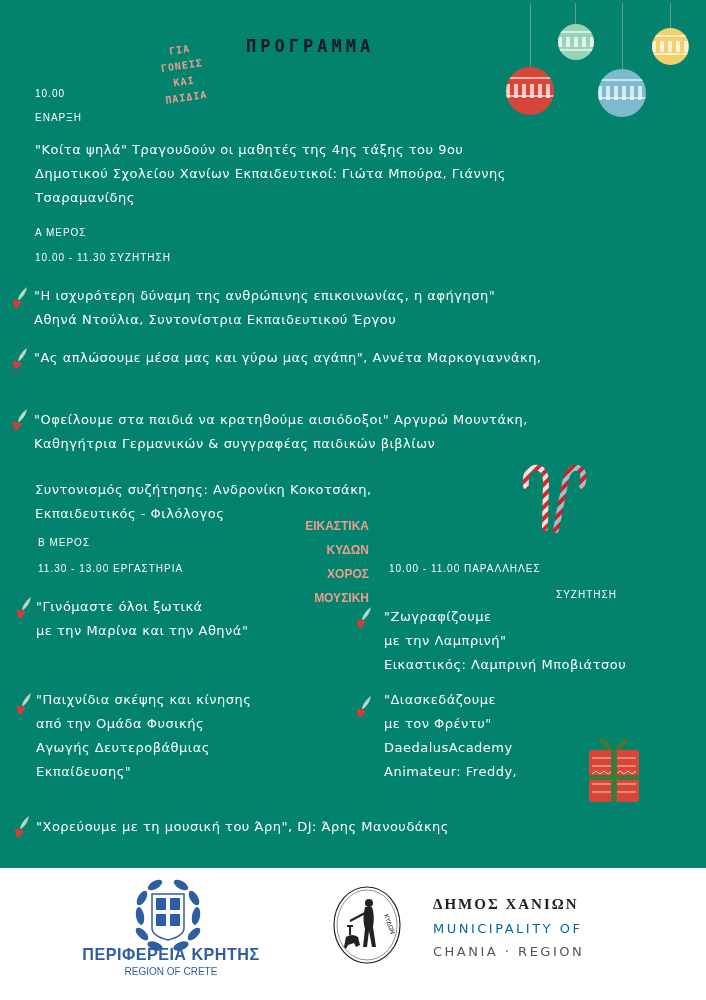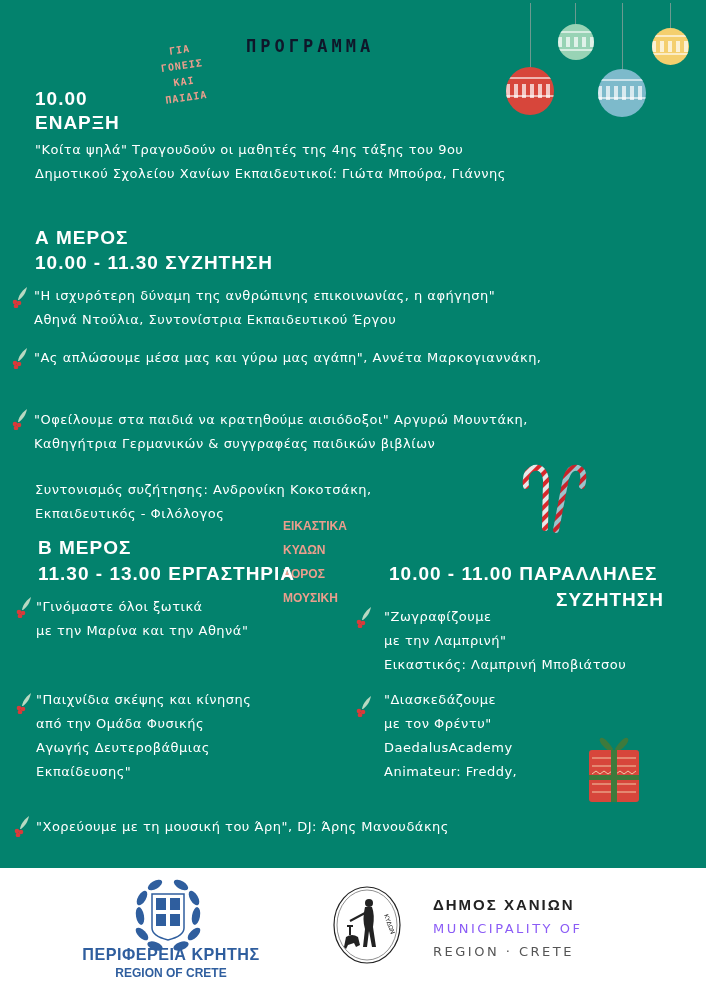--- a/index.html
+++ b/index.html
@@ -3,23 +3,23 @@
 <meta charset="utf-8">
 <style>
   * { margin: 0; padding: 0; box-sizing: border-box; }
   html, body { width: 706px; height: 1000px; background: #ffffff; overflow: hidden; }
   body { position: relative; font-family: "DejaVu Sans", sans-serif; }
   .poster { position: absolute; left: 0; top: 0; width: 706px; height: 868px; background: #03826D; }
   .footer { position: absolute; left: 0; top: 868px; width: 706px; height: 132px; background: #ffffff; }
   .abs { position: absolute; }
   .title { left: 246px; top: 36px; font-family: "DejaVu Sans Mono", monospace; font-size: 17px; font-weight: bold; color: #0f172a; letter-spacing: 4px; }
   .tag { left: 148px; top: 42px; width: 70px; color: #EC9E8D; font-family: "DejaVu Sans Mono", monospace; font-weight: bold; font-size: 10px; text-align: center; line-height: 16px; transform: rotate(-8deg); letter-spacing: 1px; }
-  .head { color: #ffffff; font-family: "Liberation Sans", sans-serif; font-weight: bold; font-size: 19px; letter-spacing: 1px; }
+  .head { color: #ffffff; font-family: "Liberation Sans", sans-serif; font-weight: normal; font-size: 10px; letter-spacing: 1px; }
   .body { color: #ffffff; font-family: "DejaVu Sans", sans-serif; font-size: 13px; letter-spacing: 0.5px; line-height: 24px; }
-  .pink { color: #EC9E8D; font-family: "Liberation Sans", sans-serif; font-weight: bold; font-size: 12px; text-align: left; line-height: 24px; }
+  .pink { color: #EC9E8D; font-family: "Liberation Sans", sans-serif; font-weight: bold; font-size: 12px; text-align: right; line-height: 24px; }
   .holly { width: 20px; height: 22px; }
   .string { position: absolute; width: 1px; background: #6b9a90; }
   .ball { position: absolute; border-radius: 50%; overflow: hidden; }
   .ball::after { content: ""; position: absolute; left: 0; right: 0; top: 35%; height: 30%;
     background: repeating-linear-gradient(90deg, rgba(255,255,255,0.7) 0 4px, transparent 4px 8px); }
   .ball::before { content: ""; position: absolute; left: 0; right: 0; top: 20%; height: 2px; box-shadow: 0 18px 0 rgba(255,255,255,0.6);
     background: rgba(255,255,255,0.6); }
 </style>
 </head>
 <body>
@@ -44,20 +44,21 @@
     <div>ΓΟΝΕΙΣ</div>
     <div>ΚΑΙ</div>
     <div>ΠΑΙΔΙΑ</div>
   </div>
 
   <div class="abs head" style="left:35px; top:88px;">10.00</div>
   <div class="abs head" style="left:35px; top:112px;">ΕΝΑΡΞΗ</div>
   <div class="abs body" style="left:35px; top:138px;">
     <div>"Κοίτα ψηλά" Τραγουδούν οι μαθητές της 4ης τάξης του 9ου</div>
     <div>Δημοτικού Σχολείου Χανίων Εκπαιδευτικοί: Γιώτα Μπούρα, Γιάννης</div>
+    <div>Τσαραμανίδης</div>
   </div>
 
   <div class="abs head" style="left:35px; top:227px;">Α ΜΕΡΟΣ</div>
   <div class="abs head" style="left:35px; top:252px;">10.00 - 11.30 ΣΥΖΗΤΗΣΗ</div>
 
   <div class="abs" style="left:10px; top:286px;">
     <svg class="holly" viewBox="0 0 20 22">
         <path d="M8 14 C9 8 13 4 17 1 C16 6 14 10 9 14 Z" fill="#B9D9C2"></path>
         <circle cx="5" cy="16" r="2.3" fill="#D93A3A"></circle>
         <circle cx="9" cy="17" r="2.3" fill="#D93A3A"></circle>
@@ -226,31 +227,31 @@
         <ellipse cx="53" cy="70" rx="4" ry="8" transform="rotate(70 53 70)"></ellipse>
       </g>
       <path d="M24 18 H56 V52 Q56 60 40 64 Q24 60 24 52 Z" fill="none" stroke="#2F5E9E" stroke-width="1.5"></path>
       <rect x="28" y="22" width="10" height="12" fill="#2F5E9E"></rect>
       <rect x="42" y="22" width="10" height="12" fill="#2F5E9E"></rect>
       <rect x="28" y="38" width="10" height="12" fill="#2F5E9E"></rect>
       <rect x="42" y="38" width="10" height="12" fill="#2F5E9E"></rect>
     </svg>
   </div>
   <div class="abs" style="left:76px; top:77px; width:190px; text-align:center; color:#2F5E9E; font-family:'Liberation Sans', sans-serif; font-weight:bold; font-size:17px; letter-spacing:0.5px; transform:scaleX(0.95);">ΠΕΡΙΦΕΡΕΙΑ ΚΡΗΤΗΣ</div>
-  <div class="abs" style="left:76px; top:98px; width:190px; text-align:center; color:#2F5E9E; font-family:'Liberation Sans', sans-serif; font-weight:bold; font-size:12px;">REGION OF CRETE</div>
+  <div class="abs" style="left:76px; top:98px; width:190px; text-align:center; color:#2F5E9E; font-family:'Liberation Sans', sans-serif; font-weight:normal; font-size:10px;">REGION OF CRETE</div>
 
   <div class="abs" style="left:332px; top:17px;">
     <svg width="70" height="80" viewBox="0 0 70 80">
       <ellipse cx="35" cy="40" rx="33" ry="38" fill="#fff" stroke="#222" stroke-width="1.2"></ellipse>
       <ellipse cx="35" cy="40" rx="30" ry="35" fill="none" stroke="#444" stroke-width="0.6"></ellipse>
       <circle cx="37" cy="18" r="4" fill="#222"></circle>
       <path d="M33 22 Q30 34 33 44 L31 62 L35 62 L37 46 L40 62 L44 62 L41 42 Q43 30 40 22 Z" fill="#222"></path>
       <path d="M33 28 L18 36" stroke="#222" stroke-width="2"></path>
       <path d="M14 52 Q20 48 26 52 L28 60 L24 62 L22 58 L16 60 L14 64 L12 62 Z" fill="#222"></path>
       <rect x="15" y="40" width="6" height="2" fill="#222"></rect>
         <rect x="17" y="42" width="2" height="8" fill="#222"></rect>
       <text x="52" y="30" font-size="6" fill="#222" transform="rotate(70 52 30)" font-family="DejaVu Sans, sans-serif">ΚΥΔΩΝ</text>
     </svg>
   </div>
-  <div class="abs" style="left:433px; top:28px; color:#222; font-family:Liberation Sans, sans-serif; font-size:15px; letter-spacing:2px; font-weight:bold;">ΔΗΜΟΣ ΧΑΝΙΩΝ</div>
-  <div class="abs" style="left:433px; top:53px; color:#8b5cf6; font-family:'DejaVu Sans', sans-serif; font-size:13px; letter-spacing:2.5px;">MUNICIPALITY OF</div>
-  <div class="abs" style="left:433px; top:76px; color:#555; font-family:'DejaVu Sans', sans-serif; font-size:13px; letter-spacing:2.5px;">REGION · CRETE</div>
+  <div class="abs" style="left:433px; top:28px; color:#222; font-family:Liberation Serif, serif; font-size:15px; letter-spacing:2px; font-weight:bold;">ΔΗΜΟΣ ΧΑΝΙΩΝ</div>
+  <div class="abs" style="left:433px; top:53px; color:#0369a1; font-family:'DejaVu Sans', sans-serif; font-size:13px; letter-spacing:2.5px;">MUNICIPALITY OF</div>
+  <div class="abs" style="left:433px; top:76px; color:#555; font-family:'DejaVu Sans', sans-serif; font-size:13px; letter-spacing:2.5px;">CHANIA · REGION</div>
 </div>
 
 </body></html>

